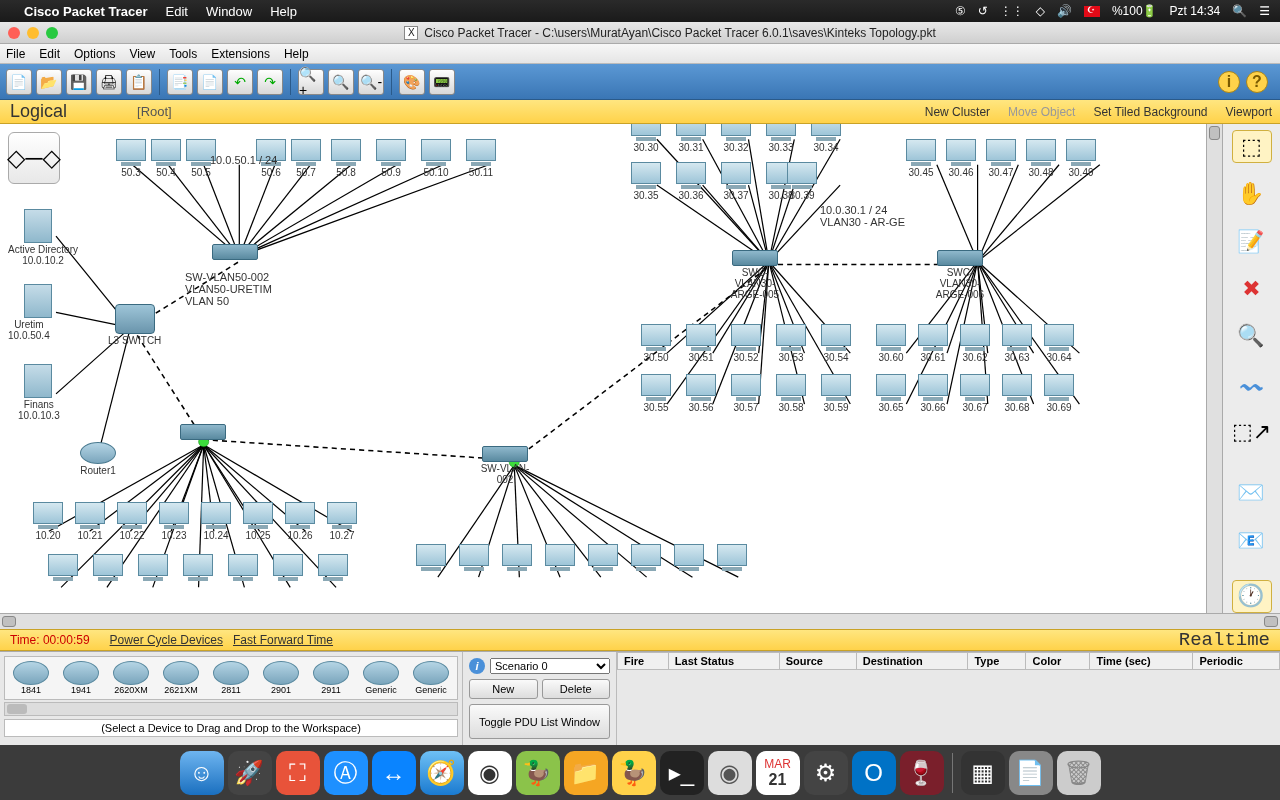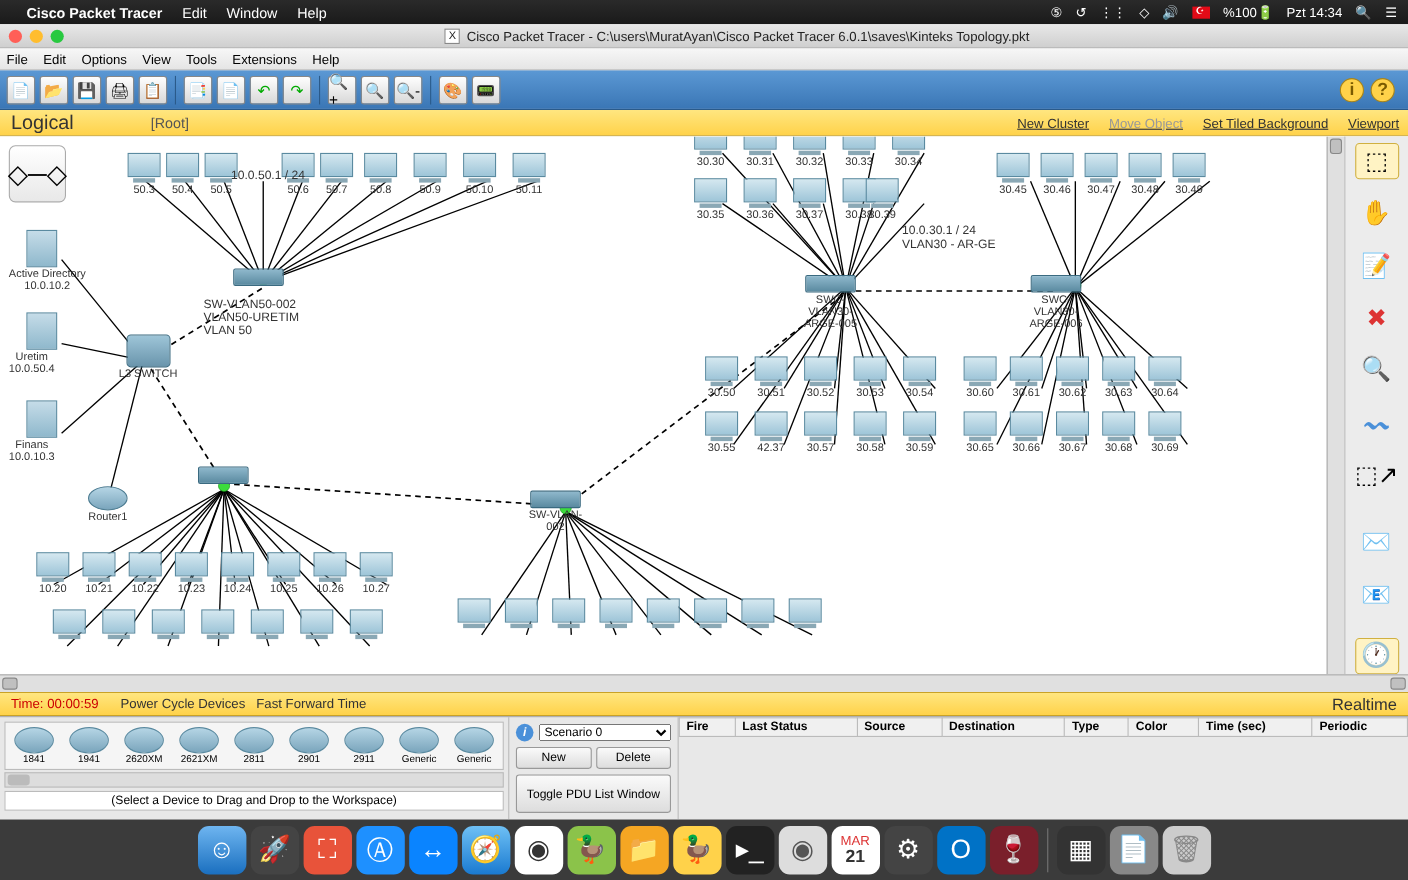--- a/index.html
+++ b/index.html
@@ -32,21 +32,21 @@
 .toolbar { height: 36px; background: linear-gradient(#5b98d4,#3a76b5); display:flex; align-items:center; padding:0 6px; gap:4px; border-bottom:1px solid #2a5a8a;}
 .tbtn { width:26px; height:26px; background: linear-gradient(#fefefe,#d8d8d8); border:1px solid #888; border-radius:3px; display:flex; align-items:center; justify-content:center; font-size:14px;}
 .tsep { width:1px; height:26px; background:#2a5a8a; margin:0 3px;}
 .toolbar .tail { margin-left:auto; display:flex; gap:6px; padding-right:6px;}
 .hbtn{width:22px;height:22px;border-radius:50%;background:#ffd24a;border:1px solid #a8841a;display:flex;align-items:center;justify-content:center;font-weight:bold;color:#7a5a00;}
 
 
 .logical-bar { height: 24px; background: linear-gradient(#ffe680,#ffd24a); display:flex; align-items:center; font-size:13px; border-bottom:1px solid #c9a227;}
 .logical-bar .lab { font-size:18px; font-weight:400; padding:0 10px; color:#333;}
 .logical-bar .root { color:#555; margin-left:60px;}
-.logical-bar .rbtns { margin-left:auto; display:flex; gap:18px; padding-right:8px; font-size:12px; color:#333;text-decoration:underline;}
+.logical-bar .rbtns { margin-left:auto; display:flex; gap:18px; padding-right:8px; font-size:12px; color:#333;}
 .logical-bar .rbtns .dim{color:#999;}
 
 
 .canvas-wrap { flex:1; display:flex; position:relative; background:#fff; overflow:hidden;}
 .canvas { flex:1; position:relative; overflow:hidden; background:#fff;}
 .side-tools { width:58px; background:#ececec; border-left:1px solid #aaa; display:flex; flex-direction:column; align-items:center; padding-top:6px; gap:14px;}
 .stool { width:40px; height:34px; display:flex; align-items:center; justify-content:center; font-size:22px; border:1px solid transparent; border-radius:4px;}
 .stool.sel { background:#fff3c4; border-color:#d0b040;}
 .hscroll{height:16px;background:#e0e0e0;border-top:1px solid #aaa;position:relative;}
 .hscroll .thumb{position:absolute;left:2px;top:2px;bottom:2px;width:14px;background:#c0c0c0;border:1px solid #888;border-radius:3px;}
@@ -68,22 +68,22 @@
 .rtr .box{width:36px;height:22px;background:linear-gradient(#b5d5e5,#7aa5bc);border:1px solid #4a7a90;border-radius:50%;margin:0 auto;}
 .l3sw .box{width:40px;height:30px;background:linear-gradient(#9ec5d8,#6a95ac);border:1px solid #3a6a80;border-radius:4px;margin:0 auto;}
 .lbl{display:block;margin-top:1px;}
 
 svg.wires{position:absolute;inset:0;pointer-events:none;}
 .port-dot{fill:#3cdc3c;stroke:#0a8a0a;stroke-width:0.5;}
 
 
 .time-bar{height:22px;background:linear-gradient(#ffe680,#ffd24a);display:flex;align-items:center;font-size:12px;border-top:1px solid #c9a227;border-bottom:1px solid #c9a227;}
 .time-bar .t{color:#c00;padding:0 10px;}
-.time-bar .p{margin-left:10px;color:#333;}
-.time-bar .rt{margin-left:auto;font-size:15px;padding:0 10px;color:#333;}
+.time-bar .p{margin-left:10px;color:#333;text-decoration:underline;}
+.time-bar .rt{margin-left:auto;font-size:19px;padding:0 10px;color:#333;font-family:Liberation Mono, monospace;}
 
 
 .bottom{height:94px;background:#e8e8e8;display:flex;border-top:1px solid #aaa;}
 .dev-cat{width:170px;padding:4px;display:flex;flex-direction:column;gap:3px;}
 .dev-cat .row{display:flex;gap:6px;justify-content:center;}
 .dev-cat .dicon{width:26px;height:18px;background:linear-gradient(#b5d5e5,#7aa5bc);border:1px solid #5a8aa0;border-radius:3px;}
 .dev-cat .dicon.round{border-radius:50%;width:22px;height:22px;}
 .dev-cat .catlbl{border:1px solid #999;background:#fff;text-align:center;font-size:11px;padding:1px;}
 .dev-list{flex:0 0 460px;padding:4px;display:flex;flex-direction:column;}
 .dev-list .items{display:flex;gap:6px;padding:4px;border:1px solid #bbb;background:#f5f5f5;overflow:hidden;}
@@ -380,21 +380,21 @@
           <div class="box"></div>
         </div>
       <div class="dev" style="left:8px;top:120px;font-size:10px"><span>Active Directory</span><br><span>10.0.10.2</span></div>
       <div class="dev srv" style="left:20px;top:160px">
           <div class="box"></div>
         </div>
       <div class="dev" style="left:8px;top:195px;font-size:10px"><span>Uretim</span><br><span>10.0.50.4</span></div>
       <div class="dev srv" style="left:20px;top:240px">
           <div class="box"></div>
         </div>
-      <div class="dev" style="left:8px;top:275px;font-size:10px"><span>Finans</span><br><span>10.0.10.3</span></div>
+      <div class="dev" style="left:18px;top:275px;font-size:10px"><span>Finans</span><br><span>10.0.10.3</span></div>
 
       <div class="dev l3sw" style="left:108px;top:180px">
           <div class="box"></div>
           <span class="lbl">L3 SWITCH</span>
         </div>
 
       <div class="dev rtr" style="left:78px;top:318px;width:40px">
           <div class="box"></div>
           <span class="lbl">Router1</span>
         </div>
@@ -509,21 +509,21 @@
             <span class="lbl">30.54</span>
           </div>
           <div class="dev pc" style="left:638px;top:250px">
             <div class="mon"></div>
             <div class="base"></div>
             <span class="lbl">30.55</span>
           </div>
           <div class="dev pc" style="left:683px;top:250px">
             <div class="mon"></div>
             <div class="base"></div>
-            <span class="lbl">42.37</span>
+            <span class="lbl">30.56</span>
           </div>
           <div class="dev pc" style="left:728px;top:250px">
             <div class="mon"></div>
             <div class="base"></div>
             <span class="lbl">30.57</span>
           </div>
           <div class="dev pc" style="left:773px;top:250px">
             <div class="mon"></div>
             <div class="base"></div>
             <span class="lbl">30.58</span>

